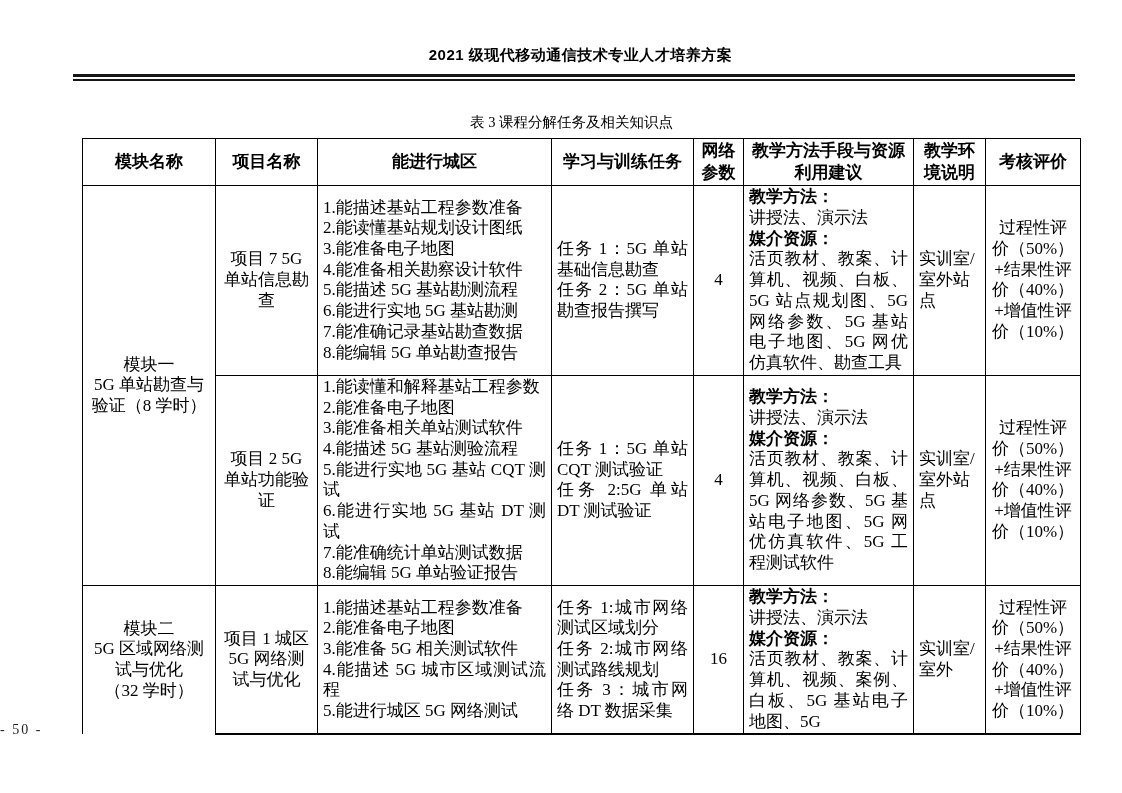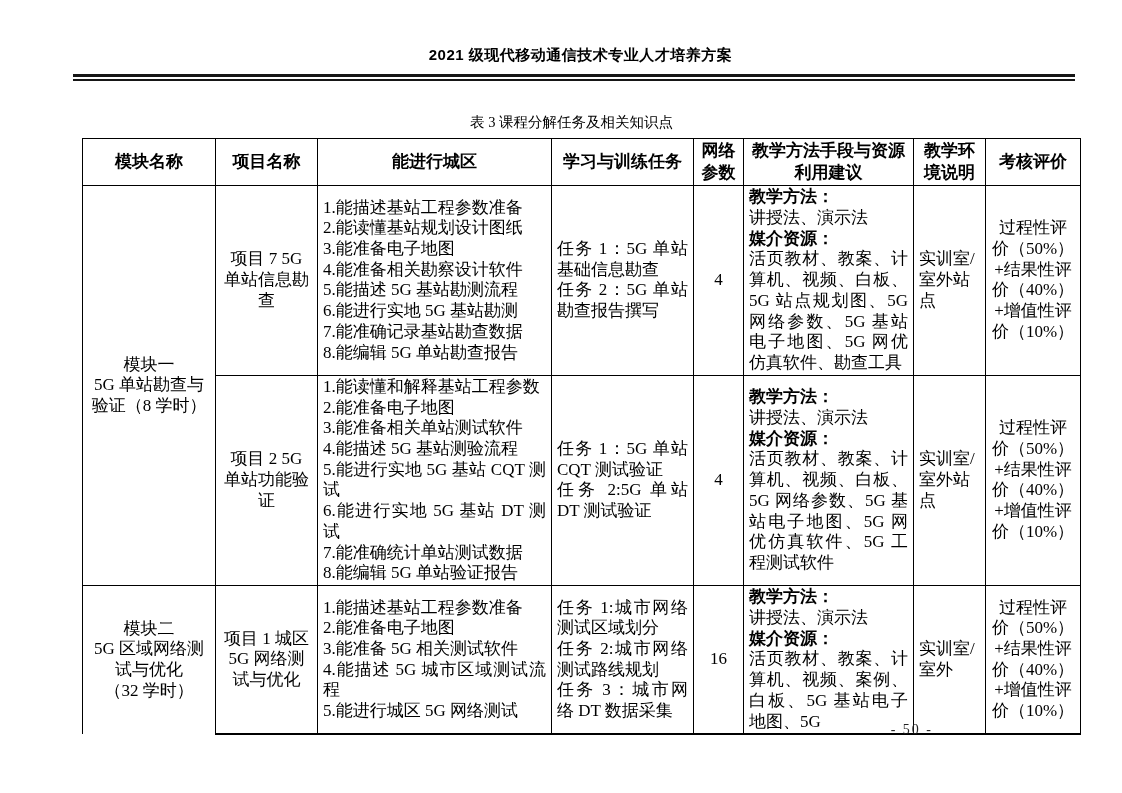--- a/index.html
+++ b/index.html
@@ -48,21 +48,21 @@
   td.c-tasks { text-align:justify; white-space:pre-line; padding:1px 6px; }
   td.c-hours { text-align:center; }
   td.c-method { padding:1px 6px; }
   td.c-env { text-align:left; padding:1px 4px; }
   td.c-eval { text-align:center; padding:1px 4px; }
   .m-label { font-family:Liberation Serif, serif; font-weight:bold; }
   .m-text { text-align:justify; }
   tr.r3 td { border-bottom-width:2px; }
   td.open-bottom { border-bottom:none !important; }
   .page-number {
-    position:absolute; top:722px; left:0; width:933px; text-align:right;
+    position:absolute; top:722px; left:0; width:933px; text-align:left;
     font-size:14px; letter-spacing:2px; color:#222;
   }
 </style>
 </head>
 <body>
 
 <div class="page">
 
   <div class="running-header">2021 级现代移动通信技术专业人才培养方案</div>
 

